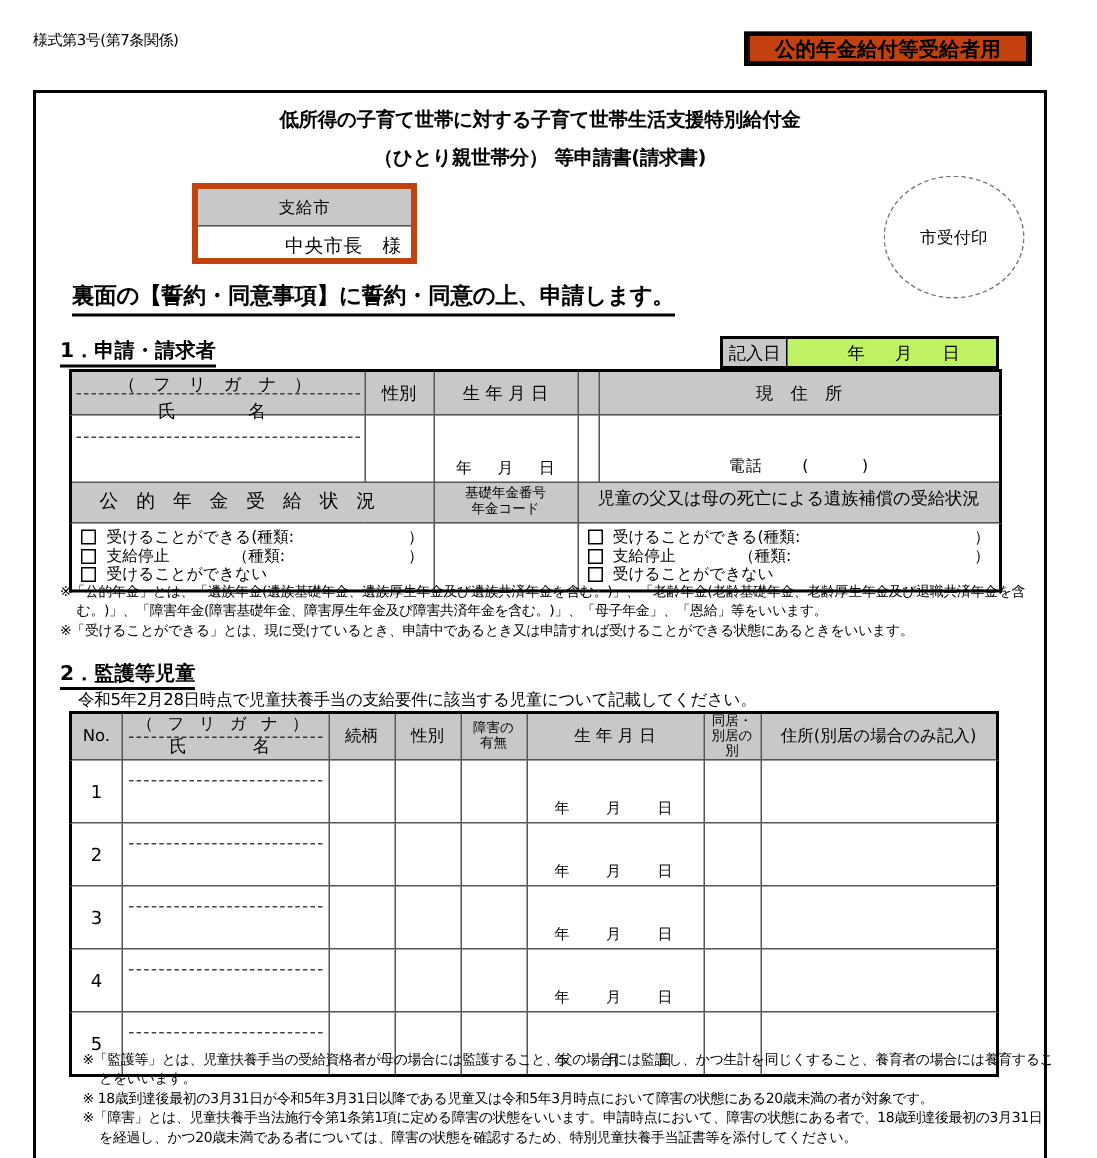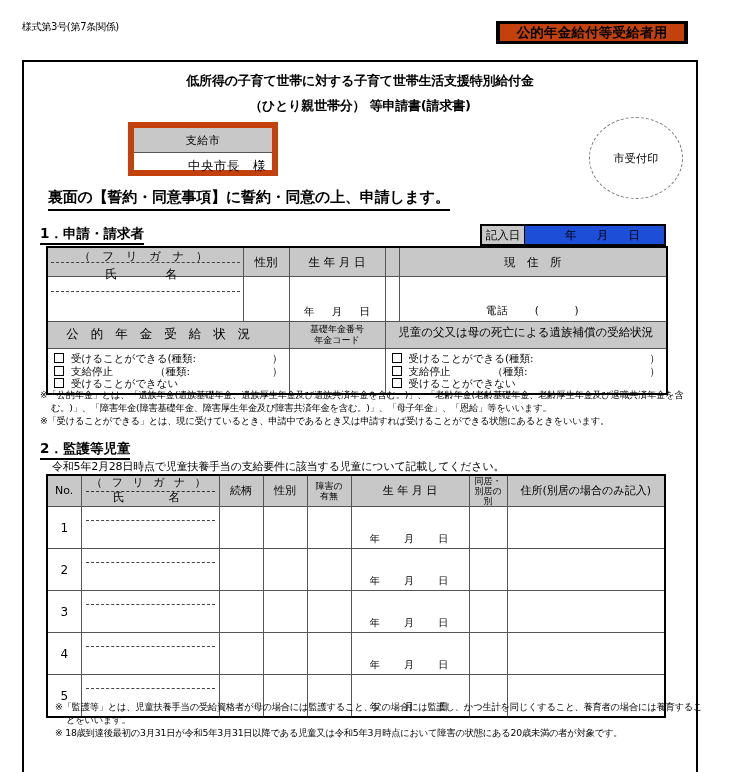--- a/index.html
+++ b/index.html
@@ -62,21 +62,21 @@
     font-weight: bold;
     line-height: 25px;
     letter-spacing: -0.2px;
     white-space: nowrap;
   }
 
   
   #issuing-city-box {
     left: 128px; top: 122px;
     width: 150px; height: 54px;
-    border: 6px solid #c2410c;
+    border: 4px solid #c2410c;
     box-sizing: border-box;
     background: #fff;
   }
   #issuing-city-header {
     height: 24px;
     background: #c8c8c8;
     border-bottom: 1px solid #555;
     display: flex; align-items: center; justify-content: center;
     font-size: 11px;
     letter-spacing: 0.5px;
@@ -132,21 +132,21 @@
     padding-bottom: 1px;
   }
 
   
   #entry-date-box {
     left: 480px; top: 224px;
     width: 186px; height: 22px;
     border: 2px solid #000;
     box-sizing: border-box;
     display: flex;
-    background: #1d4ed8;
+    background: #bef264;
     justify-content: center;
   }
   #entry-date-label {
     width: 42px;
     background: #c8c8c8;
     border-right: 1px solid #000;
     display: flex; align-items: center; justify-content: center;
     font-size: 11.5px;
   }
   #entry-date-fields {
@@ -607,13 +607,14 @@
         </td>
       <td class="outer-b"></td>
       <td class="outer-b outer-r"></td>
     </tr>
   </tbody>
 </table>
 
 <div class="abs note" id="sec2-notes">
   <span class="body">※「監護等」とは、児童扶養手当の受給資格者が母の場合には監護すること、父の場合には監護し、かつ生計を同じくすること、養育者の場合には養育することをいいます。</span>
   <span class="body">※ 18歳到達後最初の3月31日が令和5年3月31日以降である児童又は令和5年3月時点において障害の状態にある20歳未満の者が対象です。</span>
+  <span class="body">※「障害」とは、児童扶養手当法施行令第1条第1項に定める障害の状態をいいます。申請時点において、障害の状態にある者で、18歳到達後最初の3月31日を経過し、かつ20歳未満である者については、障害の状態を確認するため、特別児童扶養手当証書等を添付してください。</span>
 </div>
 
 </body></html>

